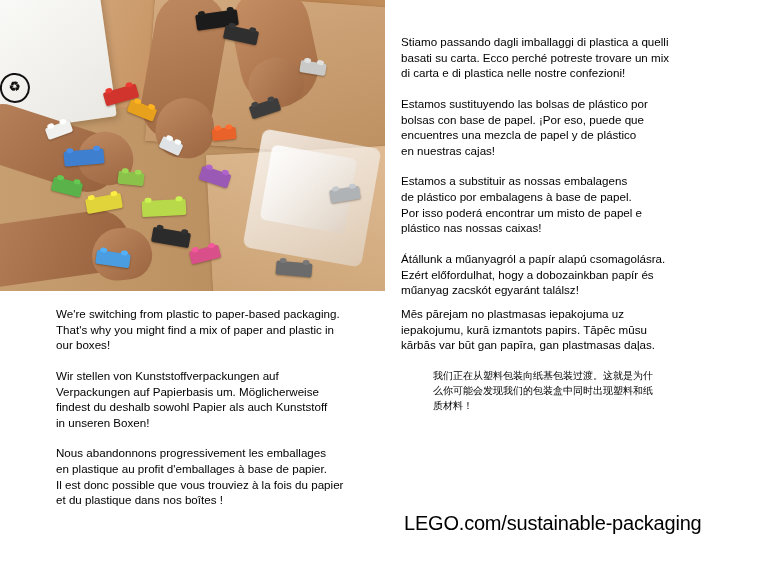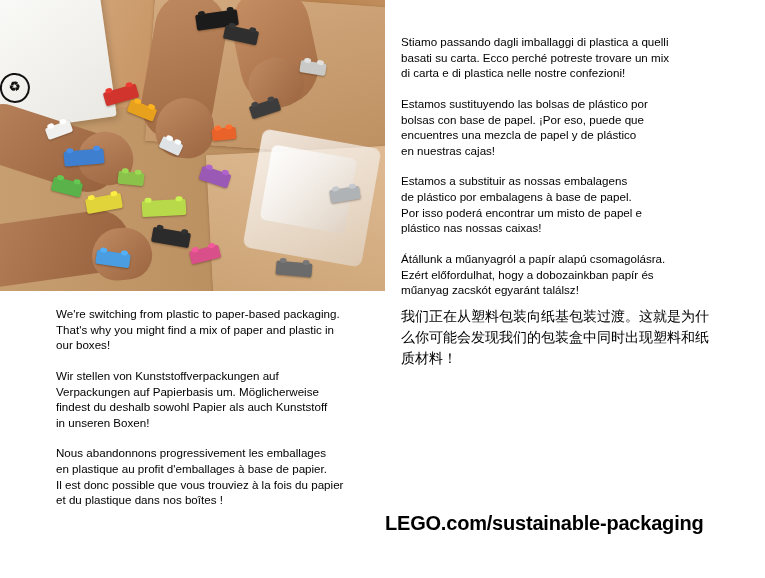--- a/index.html
+++ b/index.html
@@ -143,28 +143,28 @@
     font-size: 11.6px;
     line-height: 1.35;
   }
   .para { margin: 0 0 15px 0; white-space: pre-line; }
   .para:last-child { margin-bottom: 0; }
 
   .col-right { left: 401px; top: 34px; width: 345px; }
   .col-left  { left: 56px;  top: 306px; width: 330px; }
   .col-right2{ left: 401px; top: 306px; width: 345px; }
 
-  .cjk { font-size: 14px; line-height: 1.5; }
+  .cjk { font-size: 10px; line-height: 1.5; margin-left: 32px; }
 
   .footer-url {
     position: absolute;
-    left: 385px;
+    left: 404px;
     top: 512px;
     font-size: 20px;
-    font-weight: bold;
+    font-weight: normal;
     letter-spacing: -0.2px;
     color: #000;
   }
 </style>
 </head>
 <body>
 
 <div class="page">
 
   <div class="photo">
@@ -235,20 +235,23 @@
     <p class="para">Estamos a substituir as nossas embalagens
 de plástico por embalagens à base de papel.
 Por isso poderá encontrar um misto de papel e
 plástico nas nossas caixas!</p>
     <p class="para">Átállunk a műanyagról a papír alapú csomagolásra.
 Ezért előfordulhat, hogy a dobozainkban papír és
 műanyag zacskót egyaránt találsz!</p>
   </div>
 
   <div class="text-col col-right2">
+    <p class="para">Mēs pārejam no plastmasas iepakojuma uz
+iepakojumu, kurā izmantots papirs. Tāpēc mūsu
+kārbās var būt gan papīra, gan plastmasas daļas.</p>
     <p class="para cjk">我们正在从塑料包装向纸基包装过渡。这就是为什
 么你可能会发现我们的包装盒中同时出现塑料和纸
 质材料！</p>
   </div>
 
   <div class="footer-url">LEGO.com/sustainable-packaging</div>
 
 </div>
 
 </body></html>

